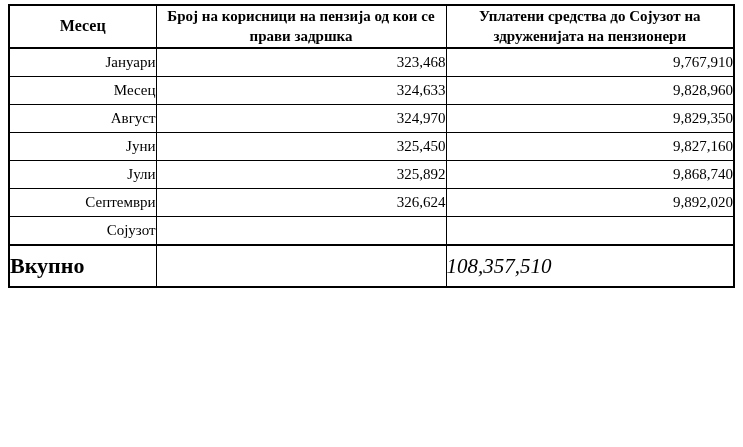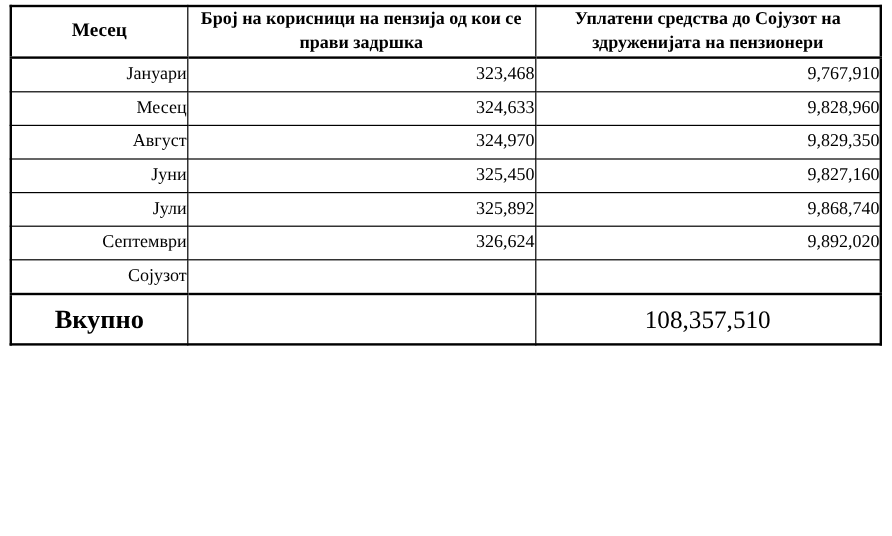--- a/index.html
+++ b/index.html
@@ -56,29 +56,30 @@
     line-height: 27px;
   }
   tbody tr.empty-row td {
     height: 27px;
   }
   tfoot td {
     border-top: 2px solid #000000 !important;
     height: 40px;
     line-height: 40px;
     font-size: 22px;
-    text-align: center;
+    text-align: left;
   }
   tfoot td.total-label {
     font-weight: bold;
     font-size: 22px;
   }
   tfoot td.total-empty { }
   tfoot td.total-value {
     font-size: 21px;
+    font-style: italic;
   }
 </style>
 </head>
 <body>
 
 <div class="table-wrap">
   <table class="pension-table">
     <colgroup>
       <col class="col-month">
       <col class="col-users">

